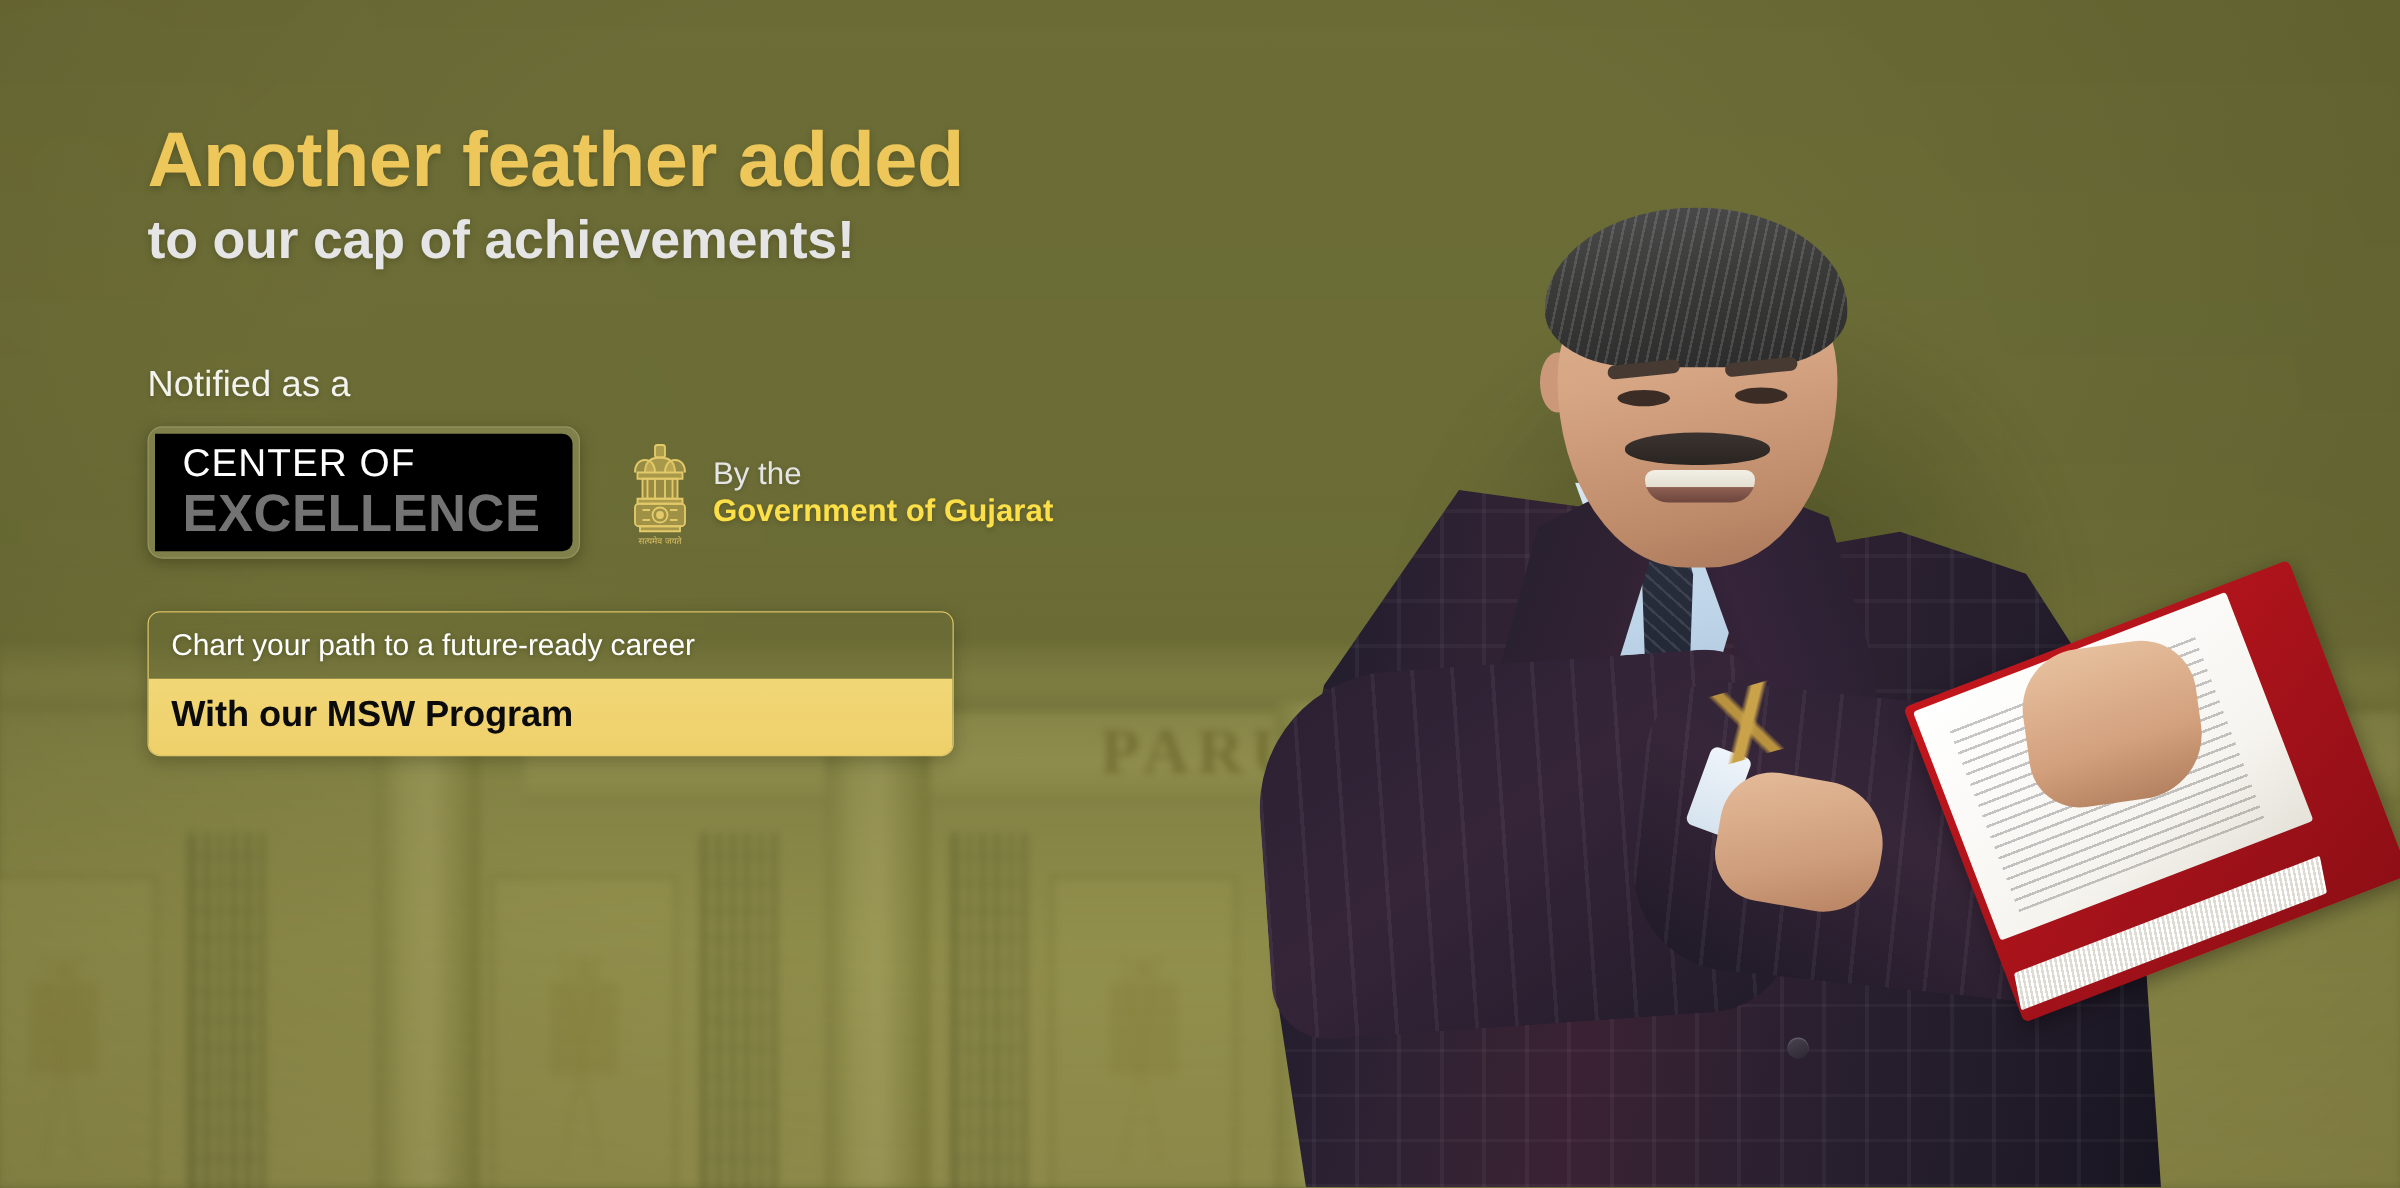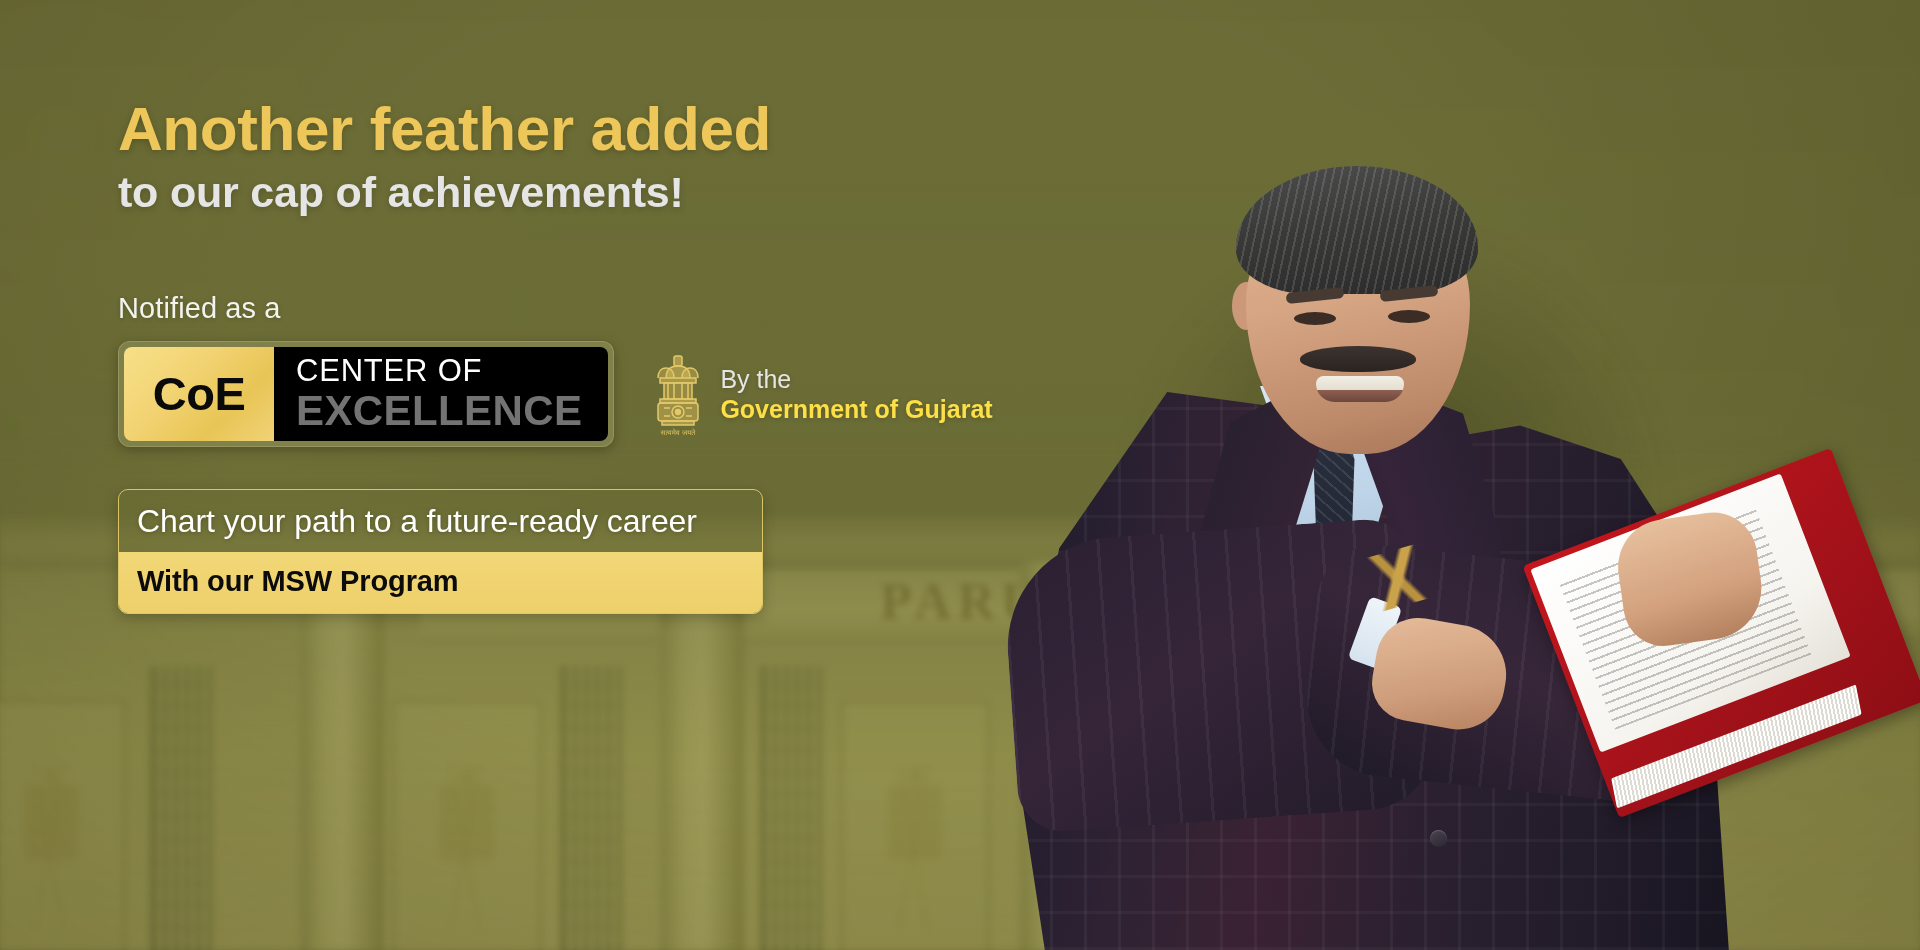--- a/index.html
+++ b/index.html
@@ -269,21 +269,21 @@
   
   .cta{
     margin-top:42px; width:645px;
     border-radius:10px; overflow:hidden;
     border:1.5px solid rgba(240,212,110,.85);
     box-shadow:0 4px 14px rgba(30,30,8,.28);
   }
   .cta-top{
     padding:13px 18px 12px;
     background:rgba(106,108,54,.30);
-    font-size:32px; font-weight:400; color:#ffffff; letter-spacing:-.1px;
+    font-size:24px; font-weight:400; color:#ffffff; letter-spacing:-.1px;
     text-shadow:0 1px 4px rgba(40,40,10,.35);
   }
   .cta-bot{
     padding:13px 18px 15px;
     background:linear-gradient(180deg,#f2d777 0%,#eed06a 100%);
     font-size:29px; font-weight:700; color:#0b0b0b; letter-spacing:-.1px;
   }
 </style>
 </head>
 <body>
@@ -365,23 +365,20 @@
   <div class="copy">
 
     <div class="headline">Another feather added</div>
     <div class="subhead">to our cap of achievements!</div>
 
     <div class="notified">Notified as a</div>
 
     <div class="badge-row">
 
       <div class="coe-badge">
-        <div class="coe-left">
-          <span>CoE</span>
-        </div>
         <div class="coe-right">
           <div class="coe-l1">CENTER OF</div>
           <div class="coe-l2">EXCELLENCE</div>
         </div>
       </div>
 
       <div class="gov">
         <div class="emblem">
           <svg viewBox="0 0 52 92" width="52" height="92" aria-hidden="true">
             <g fill="none" stroke="#e3c96a" stroke-width="1.5">

